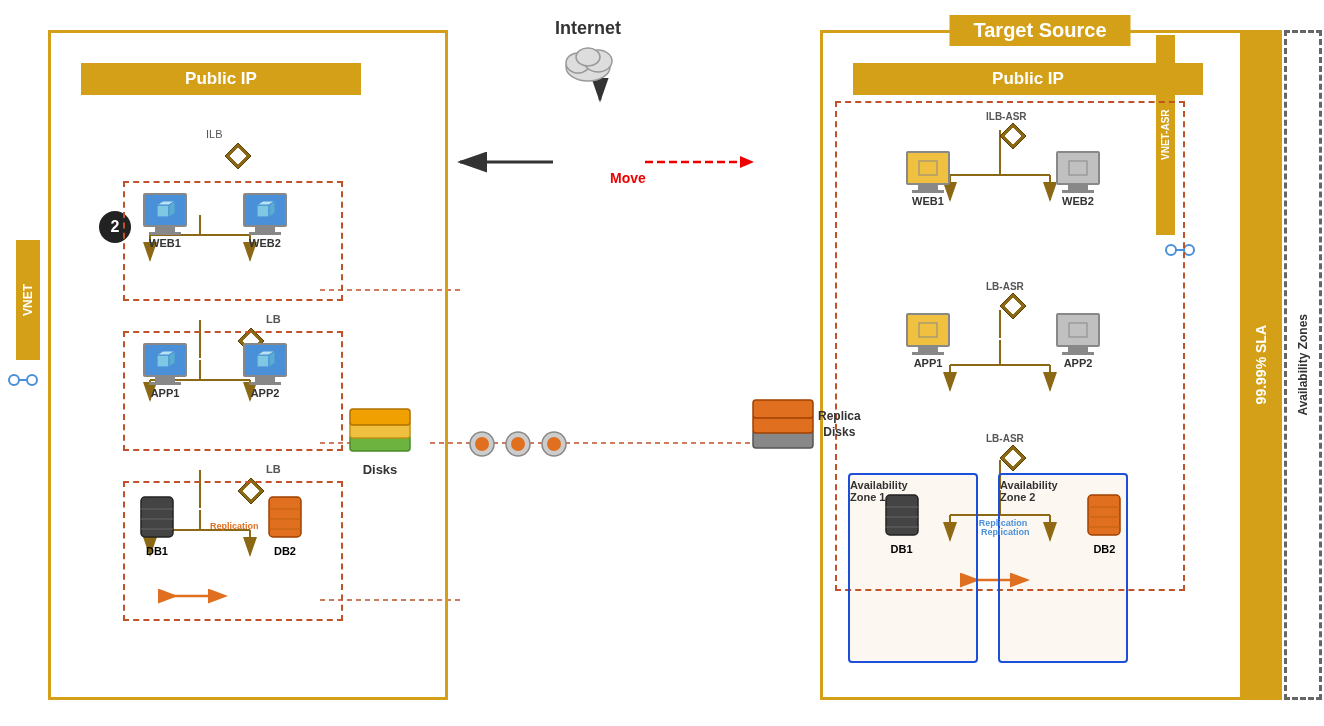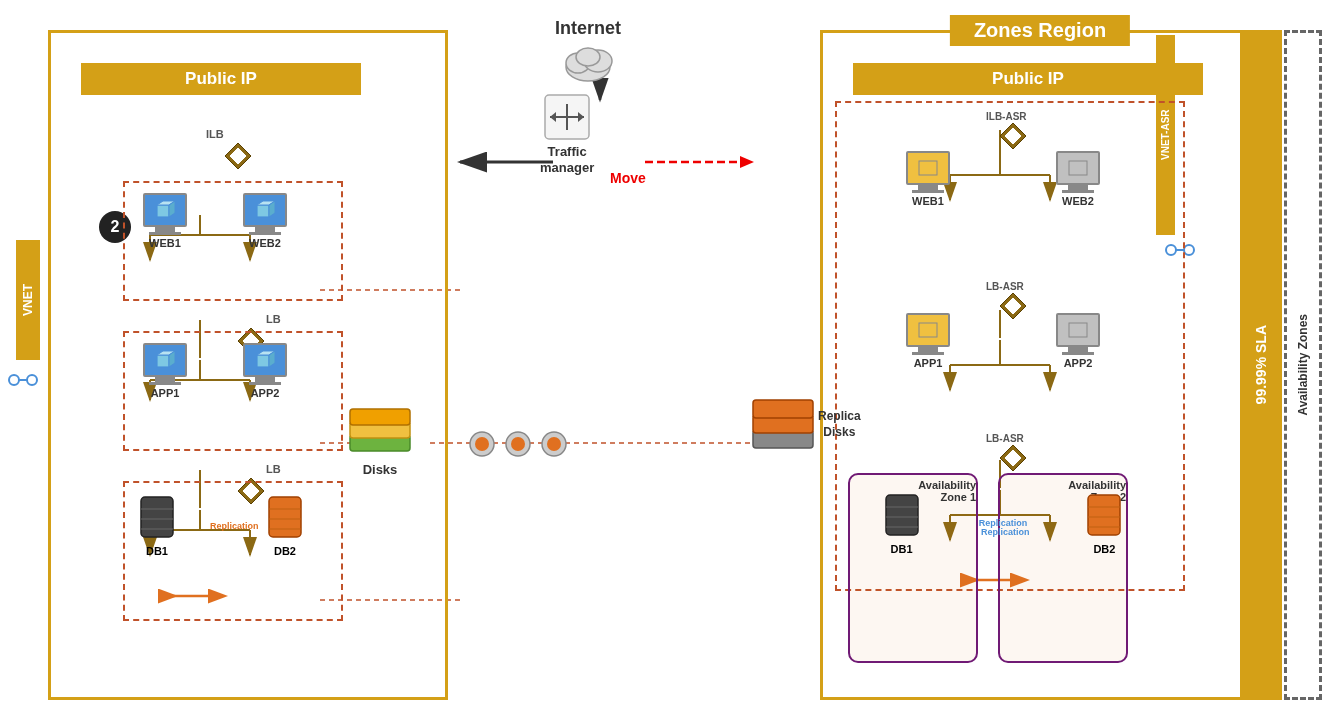--- a/index.html
+++ b/index.html
@@ -191,24 +191,24 @@
       left: 610px;
       top: 170px;
       color: #e00;
       font-size: 14px;
       font-weight: bold;
     }
 
     
     .zone-box {
       position: absolute;
-      border: 2px solid #701a75;
+      border: 2px solid #1d4ed8;
       background: rgba(224, 112, 32, 0.06);
-      border-radius: 10px;
-      text-align: right;
+      border-radius: 4px;
+      text-align: left;
       font-size: 11px;
       font-weight: bold;
       color: #333;
       padding-top: 4px;
     }
   </style>
 </head>
 <body>
 
 <div class="diagram">
@@ -285,21 +285,21 @@
       </marker>
     </defs>
   </svg>
 
   <div class="source-region">
 
     <div class="public-ip-box">
       <span>Public IP</span>
     </div>
 
-    <div style="position:absolute; top:95px; left:155px; font-size:11px; color:#555; font-weight:bold;text-align:center;">ILB</div>
+    <div style="position:absolute; top:95px; left:155px; font-size:11px; color:#555; font-weight:normal;text-align:center;">ILB</div>
 
     <div style="position:absolute; top:108px; left:172px;">
       <svg width="30" height="30">
         <polygon points="15,2 28,15 15,28 2,15" fill="#8B6914" stroke="#5a4000" stroke-width="1"></polygon>
         <polygon points="15,6 24,15 15,24 6,15" fill="#fff" stroke="#8B6914" stroke-width="1"></polygon>
       </svg>
     </div>
 
     <div class="badge">2</div>
 
@@ -443,39 +443,25 @@
     <svg width="60" height="45">
       <ellipse cx="30" cy="28" rx="22" ry="14" fill="#ddd" stroke="#999" stroke-width="1.5"></ellipse>
       <ellipse cx="20" cy="24" rx="12" ry="10" fill="#ddd" stroke="#999" stroke-width="1.5"></ellipse>
       <ellipse cx="40" cy="22" rx="14" ry="11" fill="#ddd" stroke="#999" stroke-width="1.5"></ellipse>
       <ellipse cx="30" cy="18" rx="12" ry="9" fill="#ddd" stroke="#999" stroke-width="1.5"></ellipse>
     </svg>
     <line x1="600" y1="70" x2="600" y2="100" stroke="#333" stroke-width="2">
   </line>
     </div>
 
-  <div class="traffic-mgr">
-
-    <svg width="54" height="54">
-      <rect x="5" y="5" width="44" height="44" rx="4" fill="#f5f5f5" stroke="#aaa" stroke-width="1.5"></rect>
-
-      <line x1="14" y1="27" x2="40" y2="27" stroke="#555" stroke-width="2"></line>
-      <line x1="27" y1="14" x2="27" y2="40" stroke="#555" stroke-width="2"></line>
-
-      <polygon points="38,22 44,27 38,32" fill="#555"></polygon>
-      <polygon points="16,22 10,27 16,32" fill="#555"></polygon>
-      <line x1="10" y1="27" x2="44" y2="27" stroke="#555" stroke-width="2"></line>
-    </svg>
-    <span style="font-size:13px; font-weight:bold; color:#333; text-align:center; line-height:1.2;">Traffic<br>manager</span>
-  </div>
 
   <div class="move-label">Move</div>
 
   <div class="target-region">
-    <div class="region-label">Zones Region</div>
+    <div class="region-label">Target Source</div>
 
     <div style="position:absolute; right:82px; top:2px; background:#D4A017; color:#fff; font-size:10px; font-weight:bold; writing-mode:vertical-rl; transform:rotate(180deg); padding:6px 4px; height:200px; display:flex; align-items:center; justify-content:center;">VNET-ASR</div>
 
     <div style="position:absolute; right:62px; top:205px;">
       <svg width="30" height="24">
         <circle cx="6" cy="12" r="5" fill="none" stroke="#4A90D9" stroke-width="2"></circle>
         <circle cx="24" cy="12" r="5" fill="none" stroke="#4A90D9" stroke-width="2"></circle>
         <line x1="11" y1="12" x2="19" y2="12" stroke="#4A90D9" stroke-width="2"></line>
       </svg>
     </div>

